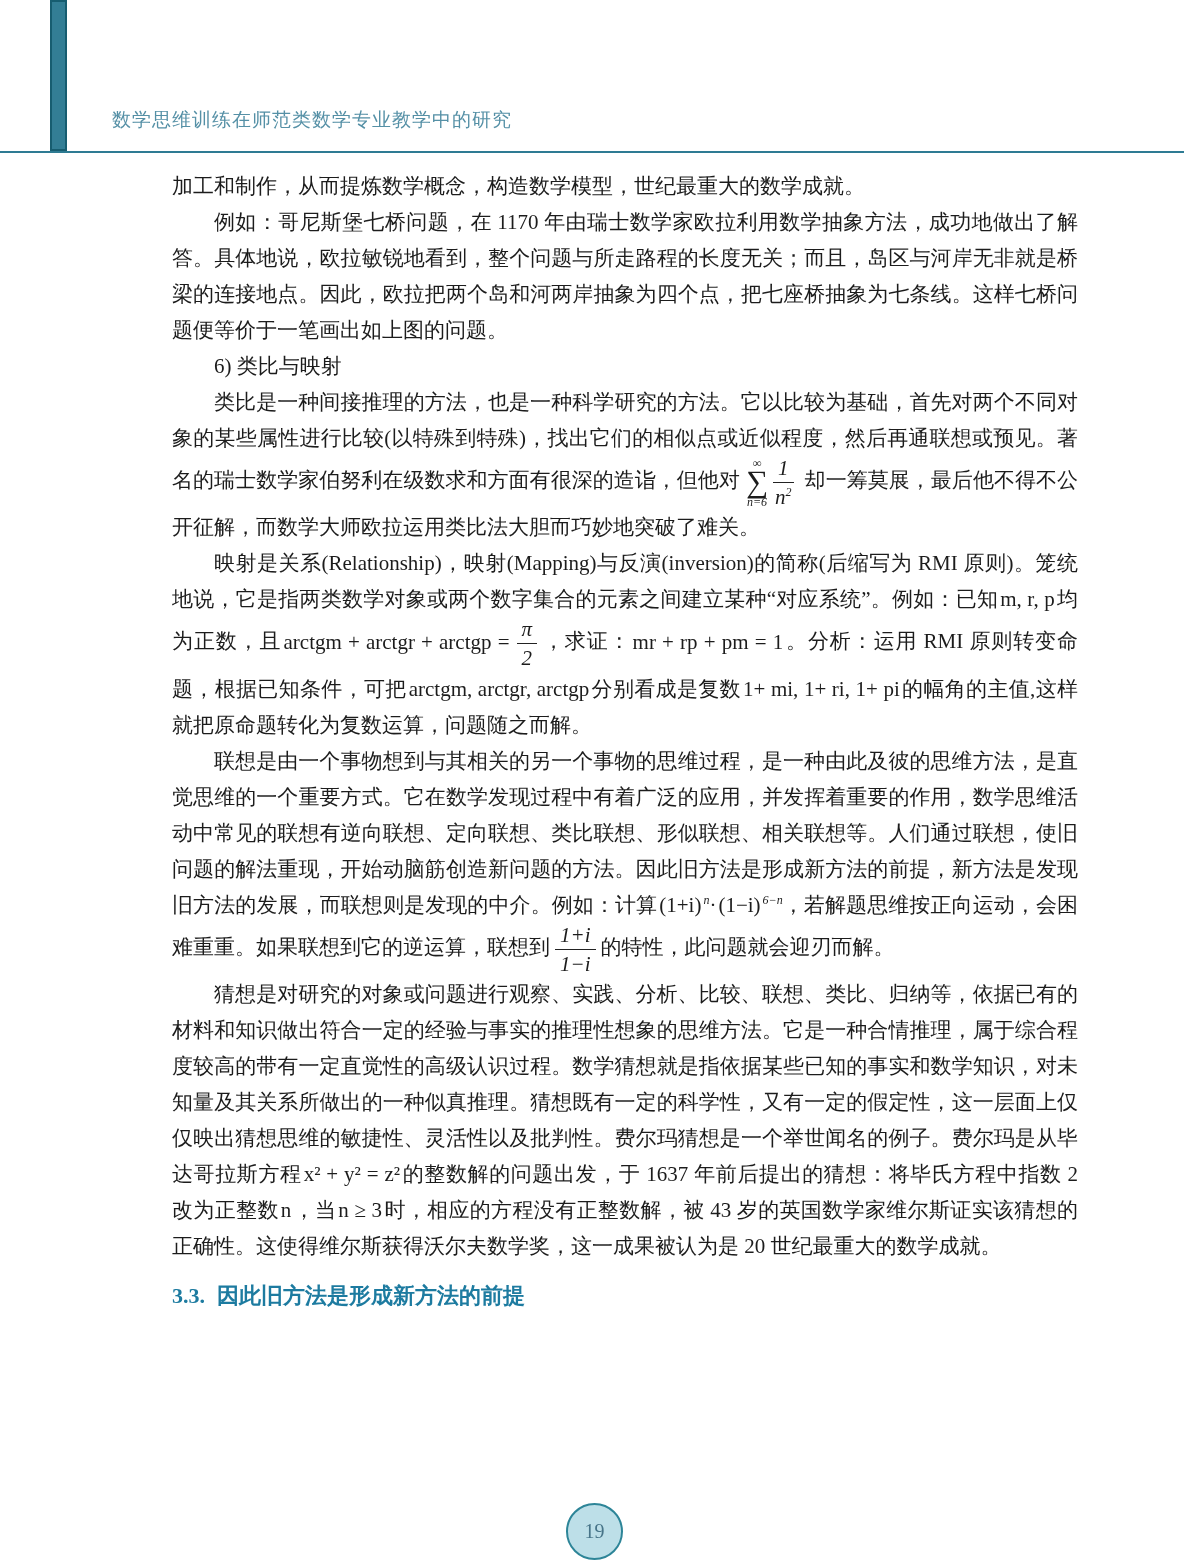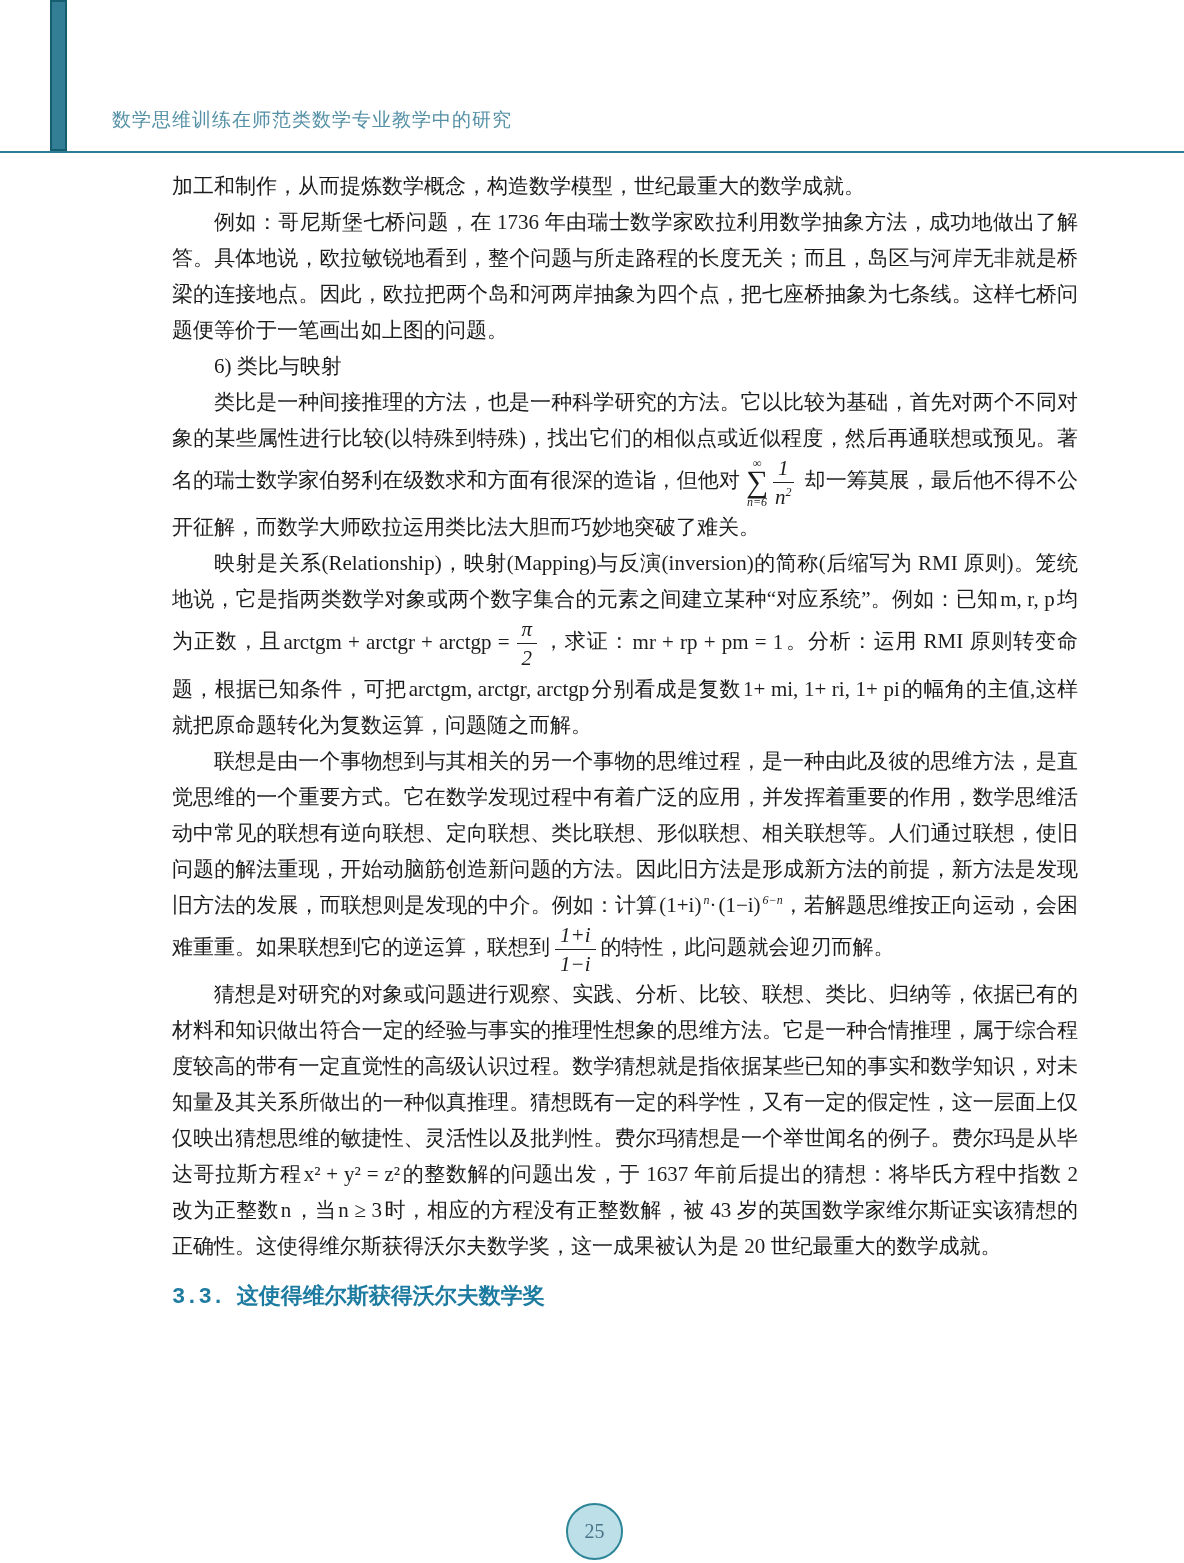--- a/index.html
+++ b/index.html
@@ -56,21 +56,21 @@
   .sumstack { display:inline-flex; flex-direction:column; align-items:center; line-height:1; }
   .sumtop { font-size:12px; font-style:italic; }
   .sigma { font-size:31px; line-height:0.85; }
   .sumbot { font-size:12px; font-style:italic; }
   .section-heading {
     margin:14px 0 8px; text-indent:0;
     font-family:"Liberation Sans", sans-serif;
     font-size:22px; font-weight:bold;
     color:#1d7ba0; text-align:left;
   }
-  .section-heading .sec-num { margin-right:12px; font-family:Liberation Mono, monospace;margin-top:48px; }
+  .section-heading .sec-num { margin-right:12px; font-family:Liberation Serif, serif;margin-top:48px; }
   .page-number {
     position:absolute; left:566px; top:1503px;
     width:57px; height:57px;
     border-radius:50%;
     background:#bddfe8;
     border:2px solid #2d8598;
     box-sizing:border-box;
     display:flex; align-items:center; justify-content:center;
     font-size:20px; color:#477488;
   }
@@ -81,21 +81,21 @@
 <div class="accent-bar"></div>
 
 <div class="running-title">数学思维训练在师范类数学专业教学中的研究</div>
 
 <div class="header-rule"></div>
 
 <main class="content">
 
   <p class="para noindent">加工和制作，从而提炼数学概念，构造数学模型，世纪最重大的数学成就。</p>
 
-  <p class="para">例如：哥尼斯堡七桥问题，在 1736 年由瑞士数学家欧拉利用数学抽象方法，成功地做出了解答。具体地说，欧拉敏锐地看到，整个问题与所走路程的长度无关；而且，岛区与河岸无非就是桥梁的连接地点。因此，欧拉把两个岛和河两岸抽象为四个点，把七座桥抽象为七条线。这样七桥问题便等价于一笔画出如上图的问题。</p>
+  <p class="para">例如：哥尼斯堡七桥问题，在 1170 年由瑞士数学家欧拉利用数学抽象方法，成功地做出了解答。具体地说，欧拉敏锐地看到，整个问题与所走路程的长度无关；而且，岛区与河岸无非就是桥梁的连接地点。因此，欧拉把两个岛和河两岸抽象为四个点，把七座桥抽象为七条线。这样七桥问题便等价于一笔画出如上图的问题。</p>
 
 
   <p class="para">6) 类比与映射</p>
 
   <p class="para"><span>类比是一种间接推理的方法，也是一种科学研究的方法。它以比较为基础，首先对两个不同对象的某些属性进行比较(以特殊到特殊)，找出它们的相似点或近似程度，然后再通联想或预见。著名的瑞士数学家伯努利在级数求和方面有很深的造诣，但他对</span><span class="bigsum">
         <span class="sumstack">
           <span class="sumtop">∞</span>
           <span class="sigma">∑</span>
           <span class="sumbot">n=6</span>
         </span>
@@ -105,19 +105,19 @@
         </span>
       </span><span>却一筹莫展，最后他不得不公开征解，而数学大师欧拉运用类比法大胆而巧妙地突破了难关。</span></p>
 
   <p class="para"><span>映射是关系(Relationship)，映射(Mapping)与反演(inversion)的简称(后缩写为 RMI 原则)。笼统地说，它是指两类数学对象或两个数字集合的元素之间建立某种“对应系统”。例如：已知</span><span class="mi">m, r, p</span><span>均为正数，且</span><span class="mi">arctgm + arctgr + arctgp =</span><span class="frac"><span class="fnum">π</span><span class="fden">2</span></span><span>，求证：</span><span class="mi">mr + rp + pm = 1</span><span>。分析：运用 RMI 原则转变命题，根据已知条件，可把</span><span class="mi">arctgm, arctgr, arctgp</span><span>分别看成是复数</span><span class="mi">1+ mi, 1+ ri, 1+ pi</span><span>的幅角的主值,这样就把原命题转化为复数运算，问题随之而解。</span></p>
 
 
   <p class="para"><span>联想是由一个事物想到与其相关的另一个事物的思维过程，是一种由此及彼的思维方法，是直觉思维的一个重要方式。它在数学发现过程中有着广泛的应用，并发挥着重要的作用，数学思维活动中常见的联想有逆向联想、定向联想、类比联想、形似联想、相关联想等。人们通过联想，使旧问题的解法重现，开始动脑筋创造新问题的方法。因此旧方法是形成新方法的前提，新方法是发现旧方法的发展，而联想则是发现的中介。例如：计算</span><span><span class="mi">(1+i)</span><sup class="msup">n</sup><span>·</span><span class="mi">(1−i)</span><sup class="msup">6−n</sup></span><span>，若解题思维按正向运动，会困难重重。如果联想到它的逆运算，联想到</span><span class="frac"><span class="fnum">1+i</span><span class="fden">1−i</span></span><span>的特性，此问题就会迎刃而解。</span></p>
 
   <p class="para"><span>猜想是对研究的对象或问题进行观察、实践、分析、比较、联想、类比、归纳等，依据已有的材料和知识做出符合一定的经验与事实的推理性想象的思维方法。它是一种合情推理，属于综合程度较高的带有一定直觉性的高级认识过程。数学猜想就是指依据某些已知的事实和数学知识，对未知量及其关系所做出的一种似真推理。猜想既有一定的科学性，又有一定的假定性，这一层面上仅仅映出猜想思维的敏捷性、灵活性以及批判性。费尔玛猜想是一个举世闻名的例子。费尔玛是从毕达哥拉斯方程</span><span class="mi">x² + y² = z²</span><span>的整数解的问题出发，于 1637 年前后提出的猜想：将毕氏方程中指数 2 改为正整数</span><span class="mi">n</span><span>，当</span><span class="mi">n ≥ 3</span><span>时，相应的方程没有正整数解，被 43 岁的英国数学家维尔斯证实该猜想的正确性。这使得维尔斯获得沃尔夫数学奖，这一成果被认为是 20 世纪最重大的数学成就。</span></p>
 
-  <h2 class="section-heading"><span class="sec-num">3.3.</span><span>这使得维尔斯获得沃尔夫数学奖</span></h2>
+  <h2 class="section-heading"><span class="sec-num">3.3.</span><span>因此旧方法是形成新方法的前提</span></h2>
 
 </main>
 
 <div class="page-number">
-    <span>25</span>
+    <span>19</span>
   </div>
 
 </body></html>

